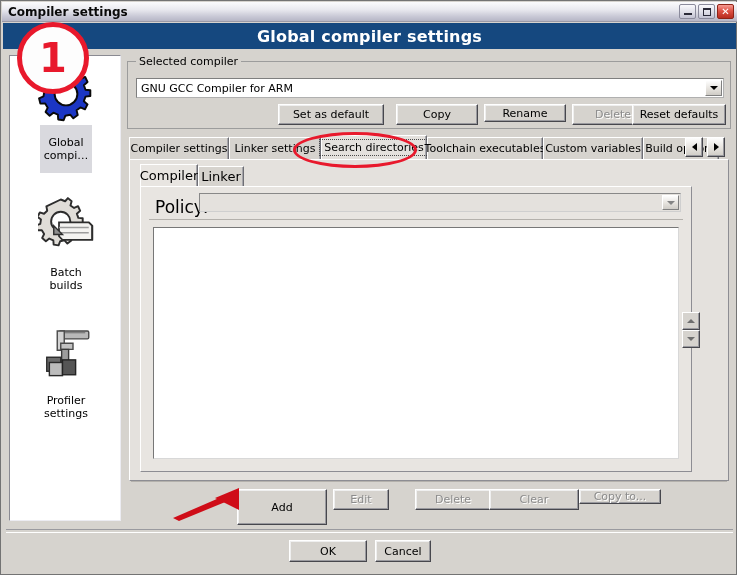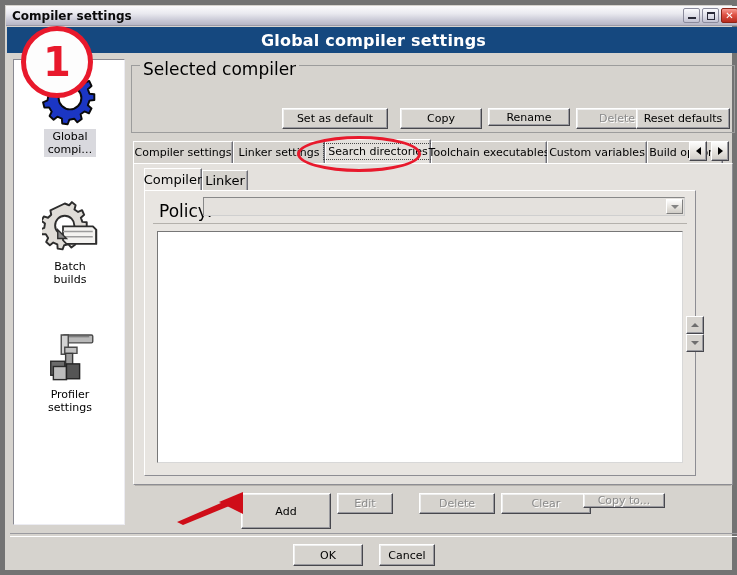--- a/index.html
+++ b/index.html
@@ -15,21 +15,21 @@
     overflow: hidden;
   }
 
   
   #window {
     position: absolute;
     left: 0; top: 0;
     width: 737px; height: 575px;
     box-sizing: border-box;
     background: #d6d3ce;
-    border: 5px solid #737373;
+    border: 1px solid #737373;
   }
 
   
   #titlebar {
     position: absolute;
     left: 1px; top: 1px;
     width: 735px; height: 20px;
     background: linear-gradient(to bottom, #fbfbfd 0%, #e9e9ef 40%, #c9c9d6 75%, #b6b6c6 100%);
     border-bottom: 1px solid #9a9aa8;
     box-sizing: border-box;
@@ -127,21 +127,21 @@
     width: 56px; height: 56px;
     margin: 0 auto;
     display: block;
   }
   .side-label {
     margin-top: 3px;
     font-size: 11px;
     color: #000000;
     line-height: 13px;
     display: inline-block;
-    padding: 1px 4px;
+    padding: 11px 4px;
   }
   .side-item.selected .side-label {
     background: #d9d9de;
   }
 
   
   #main-panel {
     position: absolute;
     left: 126px; top: 54px;
     width: 604px; height: 466px;
@@ -156,21 +156,21 @@
   }
   #grp-selected {
     left: 0; top: 6px;
     width: 604px; height: 68px;
   }
   .grp-title {
     position: absolute;
     top: -7px; left: 8px;
     background: #d6d3ce;
     padding: 0 3px;
-    font-size: 17px;
+    font-size: 11px;
     color: #000000;
   }
 
   
   .combo {
     position: absolute;
     box-sizing: border-box;
     border: 1px solid #7f7f7f;
     border-right-color: #b0b0b0;
     border-bottom-color: #b0b0b0;
@@ -416,32 +416,32 @@
   
   #action-sep {
     position: absolute;
     left: 4px; top: 426px;
     width: 596px; height: 1px;
     background: #b4b1ac;
   }
   #btn-add    { left: 110px; top: 434px; width: 90px; height: 36px; }
   #btn-edit   { left: 206px; top: 434px; width: 56px; height: 21px; }
   #btn-del2   { left: 288px; top: 434px; width: 76px; height: 21px; }
-  #btn-clear  { left: 370px; top: 434px; width: 90px; height: 21px; }
+  #btn-clear  { left: 362px; top: 434px; width: 90px; height: 21px; }
   #btn-copyto { left: 452px; top: 434px; width: 82px; height: 15px; }
 
   
   #footer-sep {
     position: absolute;
     left: 5px; top: 528px;
     width: 727px; height: 2px;
     border-top: 1px solid #9a9a9f;
     border-bottom: 1px solid #ffffff;
   }
-  #btn-ok     { left: 288px; top: 539px; width: 70px; height: 22px; }
+  #btn-ok     { left: 288px; top: 539px; width: 78px; height: 22px; }
   #btn-cancel { left: 374px; top: 539px; width: 56px; height: 22px; }
   #btn-ok, #btn-cancel { position: absolute; }
 
   
   #annot-circle {
     position: absolute;
     left: 16px; top: 21px;
     width: 72px; height: 72px;
     box-sizing: border-box;
     border: 5px solid #e8192c;
@@ -543,20 +543,26 @@
       </svg>
       <div class="side-label"><span>Profiler</span><br><span>settings</span></div>
     </div>
   </div>
 
   <div id="main-panel">
 
     <div class="groupbox" id="grp-selected">
       <div class="grp-title">Selected compiler</div>
 
+      <div class="combo" id="compiler-combo">
+        <div class="combo-text">GNU GCC Compiler for ARM</div>
+        <div class="combo-arrow">
+            <div class="tri-down"></div>
+          </div>
+      </div>
 
       <div class="btn" id="btn-setdefault">Set as default</div>
       <div class="btn" id="btn-copy">Copy</div>
       <div class="btn" id="btn-rename">Rename</div>
       <div class="btn disabled" id="btn-delete">Delete</div>
       <div class="btn" id="btn-resetdef">Reset defaults</div>
     </div>
 
     <div id="tabstrip-outer">
       <div class="tab" style="left:0px; width:100px;">Compiler settings</div>

